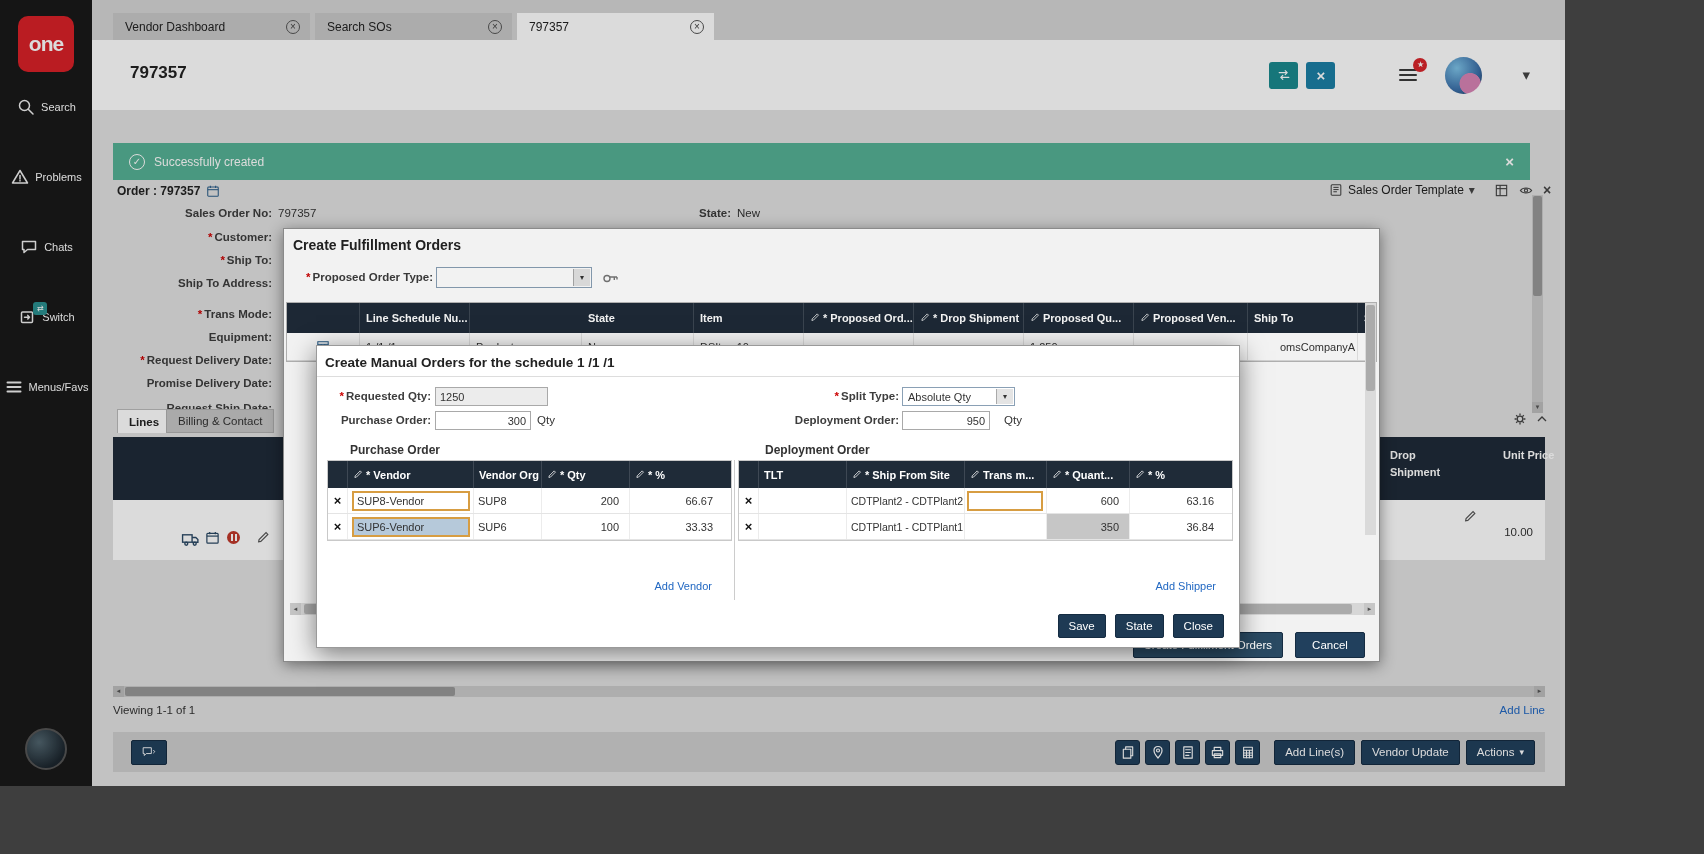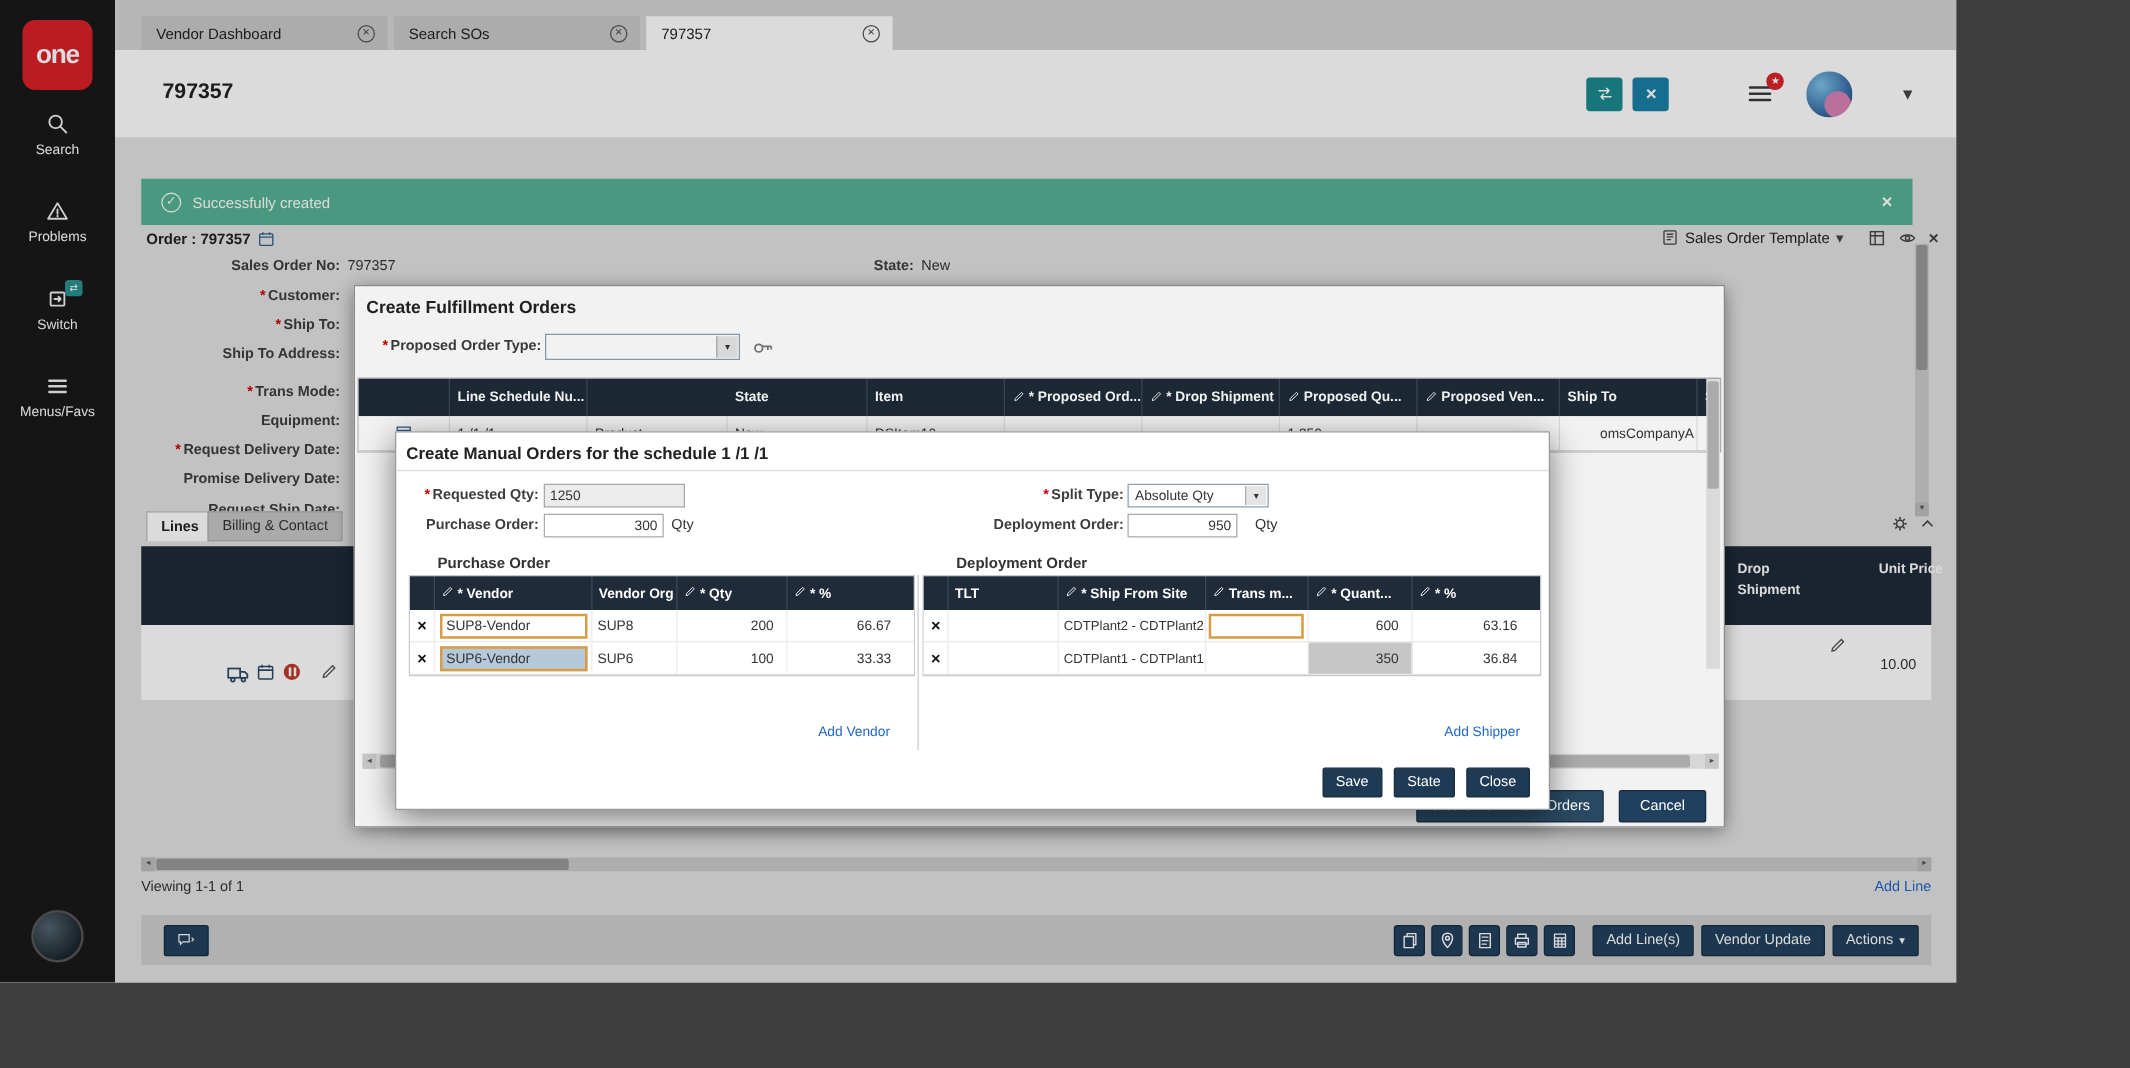--- a/index.html
+++ b/index.html
@@ -3,21 +3,21 @@
 <meta charset="utf-8">
 <style>
   * { box-sizing:border-box; margin:0; padding:0; }
   html,body { width:1704px; height:854px; }
   body { background:#3e3e3e; font-family:"Liberation Sans",sans-serif; position:relative; overflow:hidden; }
   .app { position:absolute; left:0; top:0; width:1565px; height:786px; background:#e2e2e2; overflow:hidden; }
 
   
   .sidebar { position:absolute; left:0; top:0; width:92px; height:100%; background:#191919; display:flex; flex-direction:column; align-items:center; z-index:2; }
   .logo { margin-top:16px; width:56px; height:56px; background:#d92128; border-radius:10px; color:#fff; font-weight:bold; font-size:21px; display:flex; align-items:center; justify-content:center; letter-spacing:-1px; }
-  .nav-item { width:100%; height:70px; display:flex; flex-direction:column; align-items:center; justify-content:center; gap:5px; color:#fff; font-size:11px; cursor:pointer; }
+  .nav-item { width:100%; height:70px; display:flex; flex-direction:row; align-items:center; justify-content:center; gap:5px; color:#fff; font-size:11px; cursor:pointer; }
   .nav-item:first-of-type { margin-top:12px; }
   .nav-item svg { stroke:#f0f0f0; fill:none; stroke-width:1.5; stroke-linecap:round; stroke-linejoin:round; }
   .icon-wrap { position:relative; line-height:0; }
   .switch-badge { position:absolute; top:-5px; right:-10px; width:14px; height:13px; background:#2a9090; border-radius:3px; color:#fff; font-size:8px; line-height:13px; text-align:center; }
   .side-avatar { margin-top:auto; margin-bottom:16px; width:42px; height:42px; border-radius:50%; border:2px solid #555;
     background:radial-gradient(circle at 32% 32%, #51656f, #1c262e 72%); }
 
   
   .main { position:absolute; left:92px; top:0; width:1473px; height:100%; }
   .tabbar { position:absolute; left:0; top:0; width:100%; height:40px; background:#d6d6d6; display:flex; align-items:flex-end; padding-left:21px; gap:5px; }
@@ -151,20 +151,28 @@
             <path d="M10 3.5 L17.5 16 H2.5 Z"></path>
             <line x1="10" y1="8.5" x2="10" y2="12"></line>
             <line x1="10" y1="13.6" x2="10" y2="14.1"></line>
           </svg>
       </span>
       <span>Problems</span>
     </div>
     <div class="nav-item">
       <span class="icon-wrap">
         <svg width="20" height="20" viewBox="0 0 20 20">
+            <path d="M3.5 4.5 H16.5 V12.5 H8.5 L5 15.5 V12.5 H3.5 Z"></path>
+          </svg>
+      </span>
+      <span>Chats</span>
+    </div>
+    <div class="nav-item">
+      <span class="icon-wrap">
+        <svg width="20" height="20" viewBox="0 0 20 20">
             <rect x="4.5" y="5" width="11" height="10.5" rx="1"></rect>
             <path d="M7.5 10.2 H12.5 M10.8 8.4 L12.5 10.2 L10.8 12"></path>
           </svg>
         <span class="switch-badge">⇄</span>
       </span>
       <span>Switch</span>
     </div>
     <div class="nav-item">
       <span class="icon-wrap">
         <svg width="20" height="20" viewBox="0 0 20 20" style="stroke-width:2">

